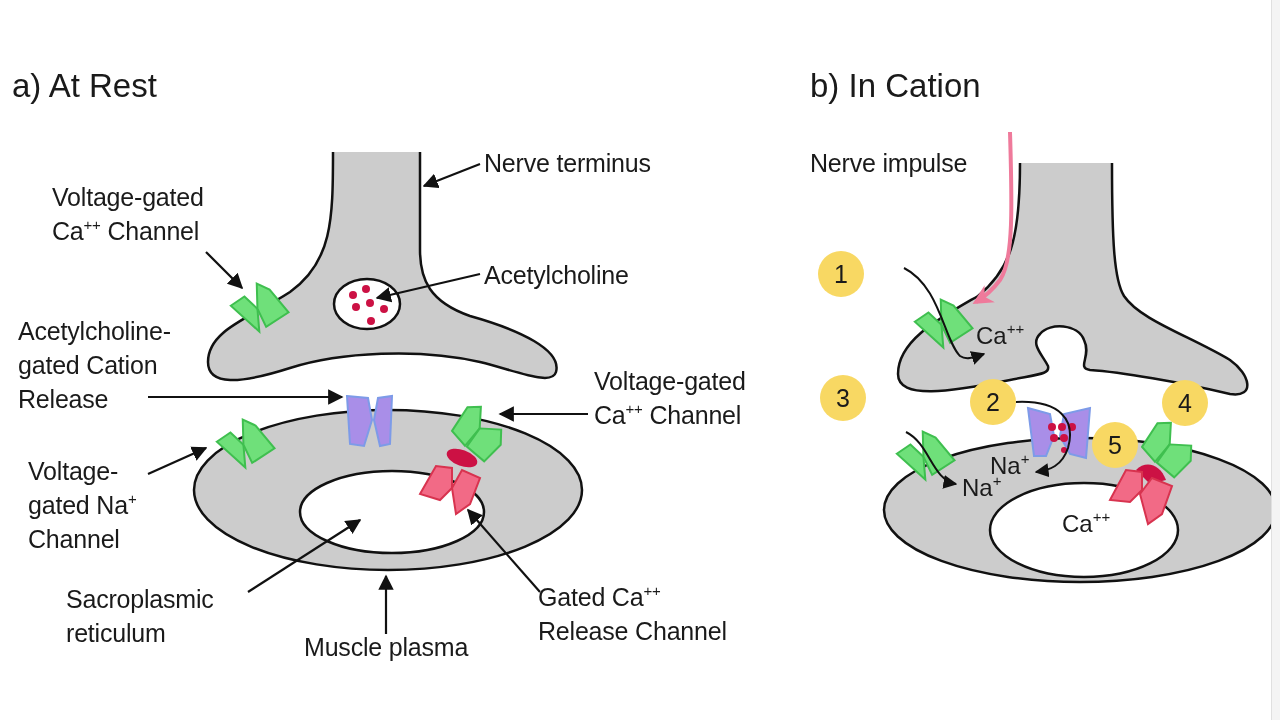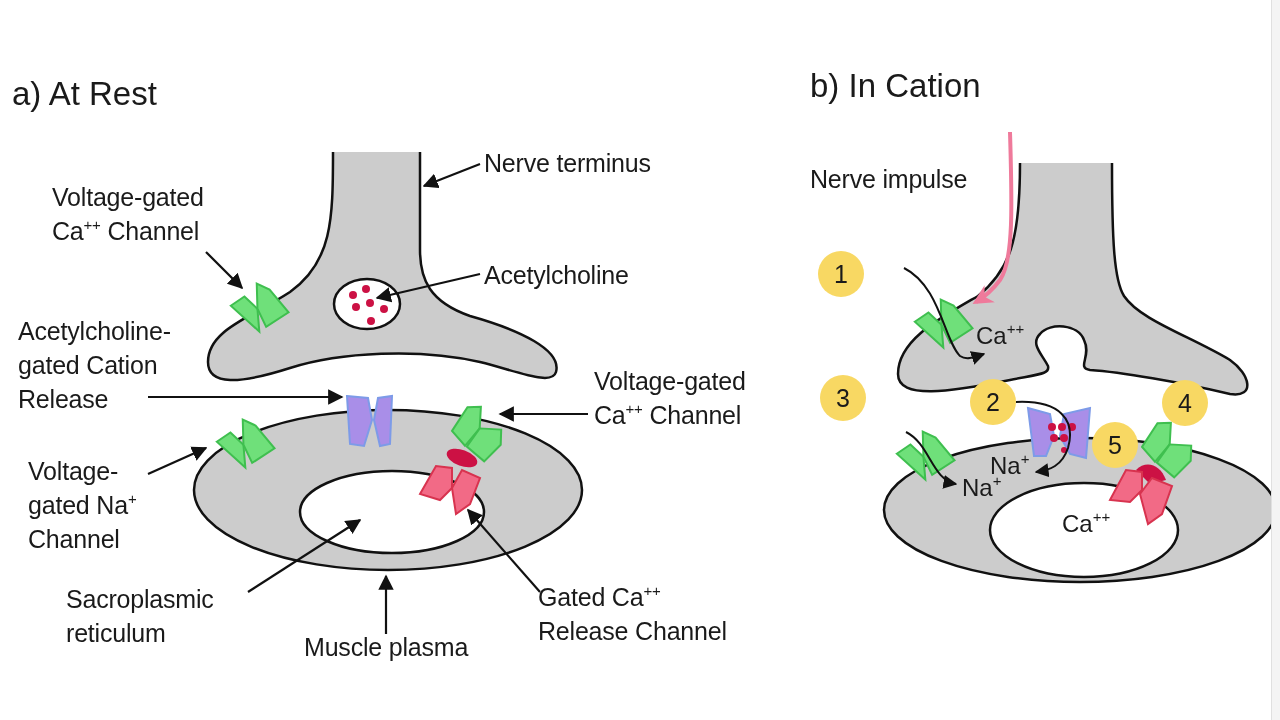--- a/index.html
+++ b/index.html
@@ -115,21 +115,21 @@
         <path d="M1140,494 L1152,478 L1172,486 L1162,514 L1148,524 Z" fill="#f26a86" stroke="#d8334f" stroke-width="2"></path>
       </g>
 
       <path d="M904,268 C940,286 944,340 960,356 C966,360 972,358 984,354" fill="none" stroke="#111" stroke-width="2" marker-end="url(#ah)"></path>
       <path d="M1016,402 C1060,400 1076,420 1068,448 C1062,466 1050,470 1036,472" fill="none" stroke="#111" stroke-width="2" marker-end="url(#ah)"></path>
       <path d="M906,432 C930,444 932,480 956,484" fill="none" stroke="#111" stroke-width="2" marker-end="url(#ah)"></path>
     </g>
   </svg>
 
   
-  <div class="title" style="left:12px; top:66px;margin-top:8px;">a) At Rest</div>
+  <div class="title" style="left:12px; top:66px;">a) At Rest</div>
   <div class="title" style="left:810px; top:66px;">b) In Cation</div>
 
   
   <div class="lbl" style="left:484px; top:146px;">Nerve terminus</div>
 
   <div class="lbl" style="left:52px; top:180px;">
     <div>Voltage-gated</div>
     <div><span>Ca</span><span class="sup">++</span><span> Channel</span></div>
   </div>
 
@@ -160,21 +160,21 @@
   <div class="lbl" style="left:304px; top:630px;text-align:right;">
     <div>Muscle plasma</div>
   </div>
 
   <div class="lbl" style="left:538px; top:580px;">
     <div><span>Gated Ca</span><span class="sup">++</span></div>
     <div>Release Channel</div>
   </div>
 
   
-  <div class="lbl" style="left:810px; top:162px;">Nerve impulse</div>
+  <div class="lbl" style="left:810px; top:146px;">Nerve impulse</div>
 
   <div class="ion" style="left:976px; top:322px;"><span>Ca</span><span class="sup">++</span></div>
   <div class="ion" style="left:990px; top:452px;"><span>Na</span><span class="sup">+</span></div>
   <div class="ion" style="left:962px; top:474px;"><span>Na</span><span class="sup">+</span></div>
   <div class="ion" style="left:1062px; top:510px;"><span>Ca</span><span class="sup">++</span></div>
 
   
   <div class="badge" style="left:818px; top:251px;">1</div>
   <div class="badge" style="left:970px; top:379px;">2</div>
   <div class="badge" style="left:820px; top:375px;">3</div>

